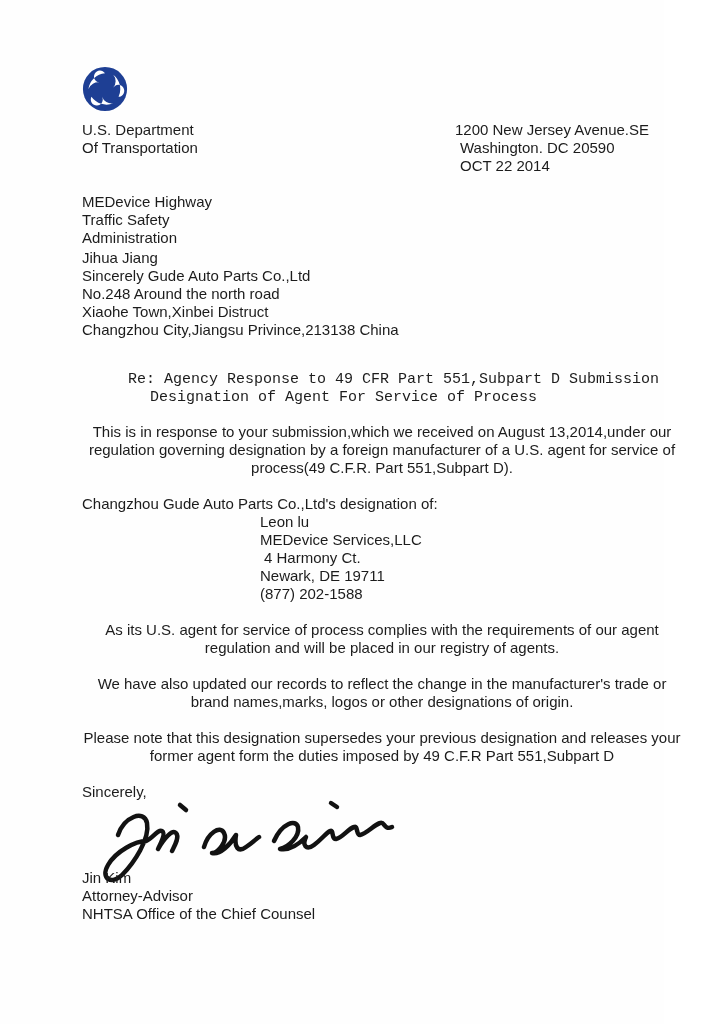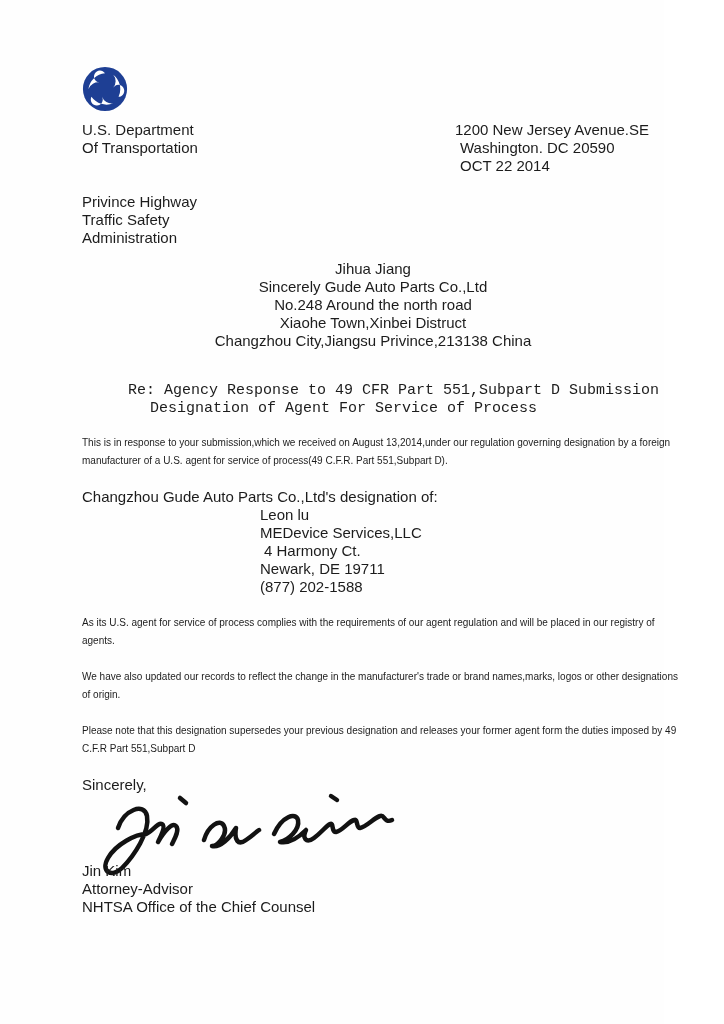--- a/index.html
+++ b/index.html
@@ -10,31 +10,31 @@
     color: #1c1c1c;
     overflow: hidden;
   }
   .page {
     width: 664px; height: 1024px;
     background: #fefefe;
     padding: 66px 0 4px 82px;
     position: relative;
   }
   .line { font-size: 15px; line-height: 18px; white-space: nowrap; }
-  .wrap { font-size: 10px; line-height: 18px; width: 600px; }
+  .wrap { font-size: 15px; line-height: 18px; width: 600px; text-align: center; }
 
   .logo { display: block; margin-bottom: 9px; }
 
   .header-row { display: flex; }
   .dept-block { width: 373px; }
   .addr-block .indent-sm { padding-left: 5px; }
 
   .agency-block { margin-top: 18px; }
 
-  .recipient-block { margin-top: 13px; text-align: center; }
+  .recipient-block { margin-top: 2px; }
 
   .subject-block { margin-top: 32px; padding-left: 46px; font-family: Liberation Mono, monospace; }
   .subject-block .line2 { padding-left: 22px; }
 
   .salutation { margin-top: 18px; }
 
   .para { margin-top: 16px; }
   .para-std { margin-top: 18px; }
 
   .designation-block { margin-top: 18px; }
@@ -67,21 +67,21 @@
       <div class="line">Of Transportation</div>
     </div>
     <div class="addr-block">
       <div class="line">1200 New Jersey Avenue.SE</div>
       <div class="line indent-sm">Washington. DC 20590</div>
       <div class="line indent-sm">OCT 22 2014</div>
     </div>
   </div>
 
   <div class="agency-block">
-    <div class="line">Privince Highway</div>
+    <div class="line">MEDevice Highway</div>
     <div class="line">Traffic Safety</div>
     <div class="line">Administration</div>
   </div>
 
   <div class="recipient-block">
     <div class="line">Jihua Jiang</div>
     <div class="line">Sincerely Gude Auto Parts Co.,Ltd</div>
     <div class="line">No.248 Around the north road</div>
     <div class="line">Xiaohe Town,Xinbei Distruct</div>
     <div class="line">Changzhou City,Jiangsu Privince,213138 China</div>

